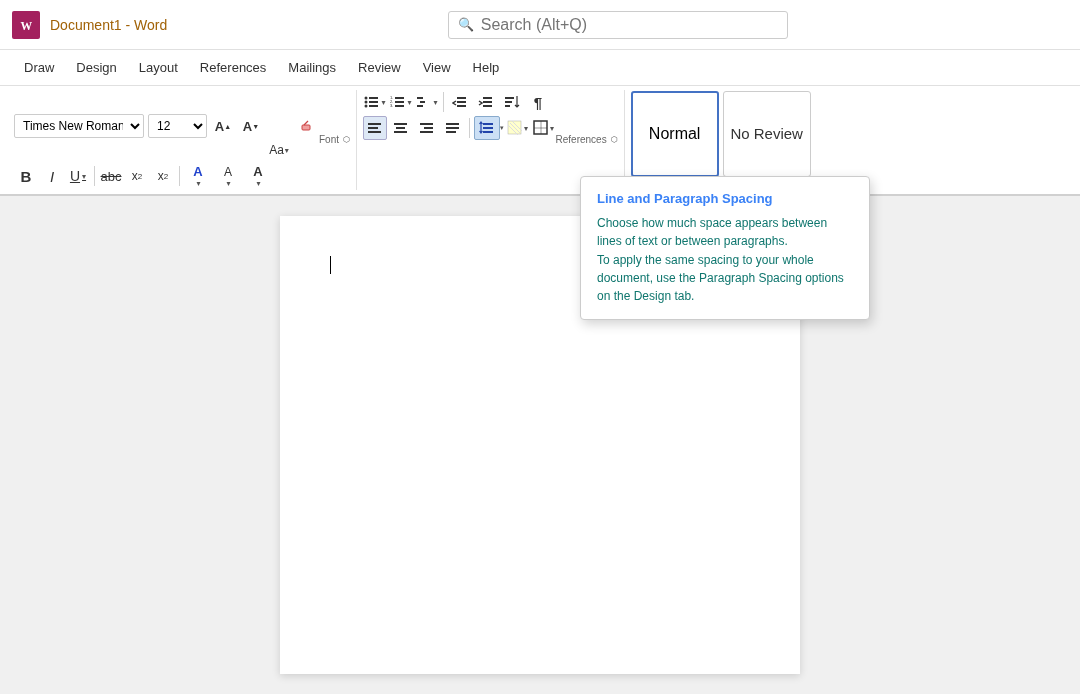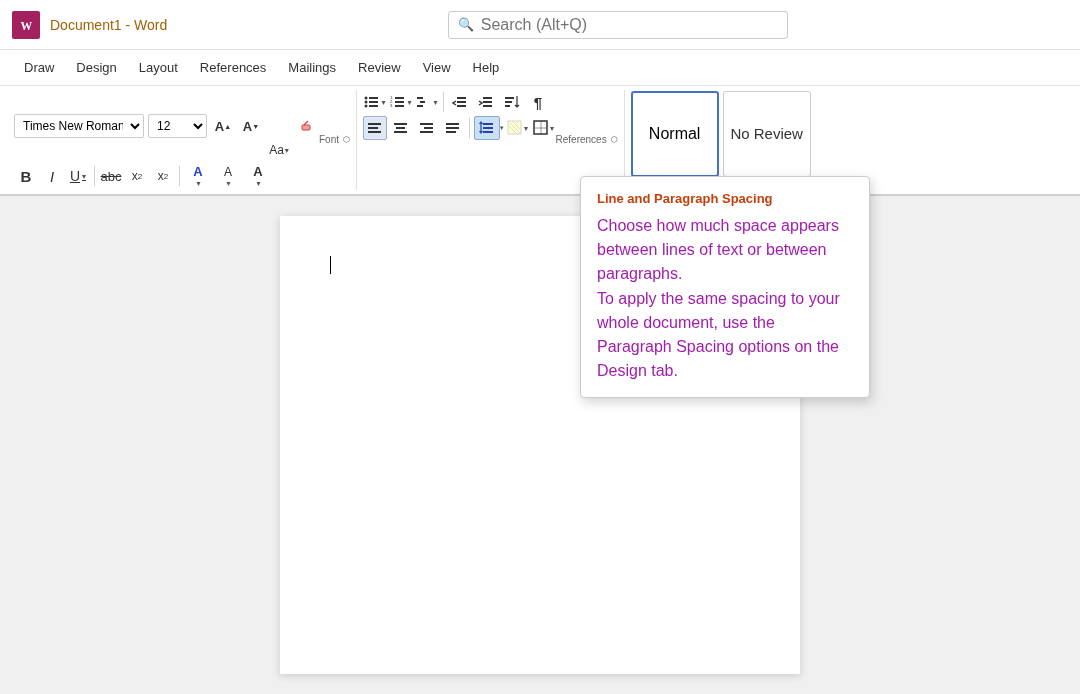--- a/index.html
+++ b/index.html
@@ -212,26 +212,26 @@
       border: 1px solid #ccc;
       border-radius: 4px;
       padding: 14px 16px;
       width: 290px;
       box-shadow: 2px 4px 12px rgba(0,0,0,0.18);
       z-index: 100;
     }
     .tooltip-title {
       font-size: 13px;
       font-weight: 600;
-      color: #c2410c;
+      color: #3b82f6;
       margin-bottom: 8px;
     }
     .tooltip-body {
-      font-size: 16px;
-      color: #a21caf;
+      font-size: 12px;
+      color: #0f766e;
       line-height: 1.5;
     }
     .tooltip-body p + p { margin-top: 1px; }
 
     
     .doc-area {
       background: #f0f0f0;
       flex: 1;
       display: flex;
       justify-content: center;

